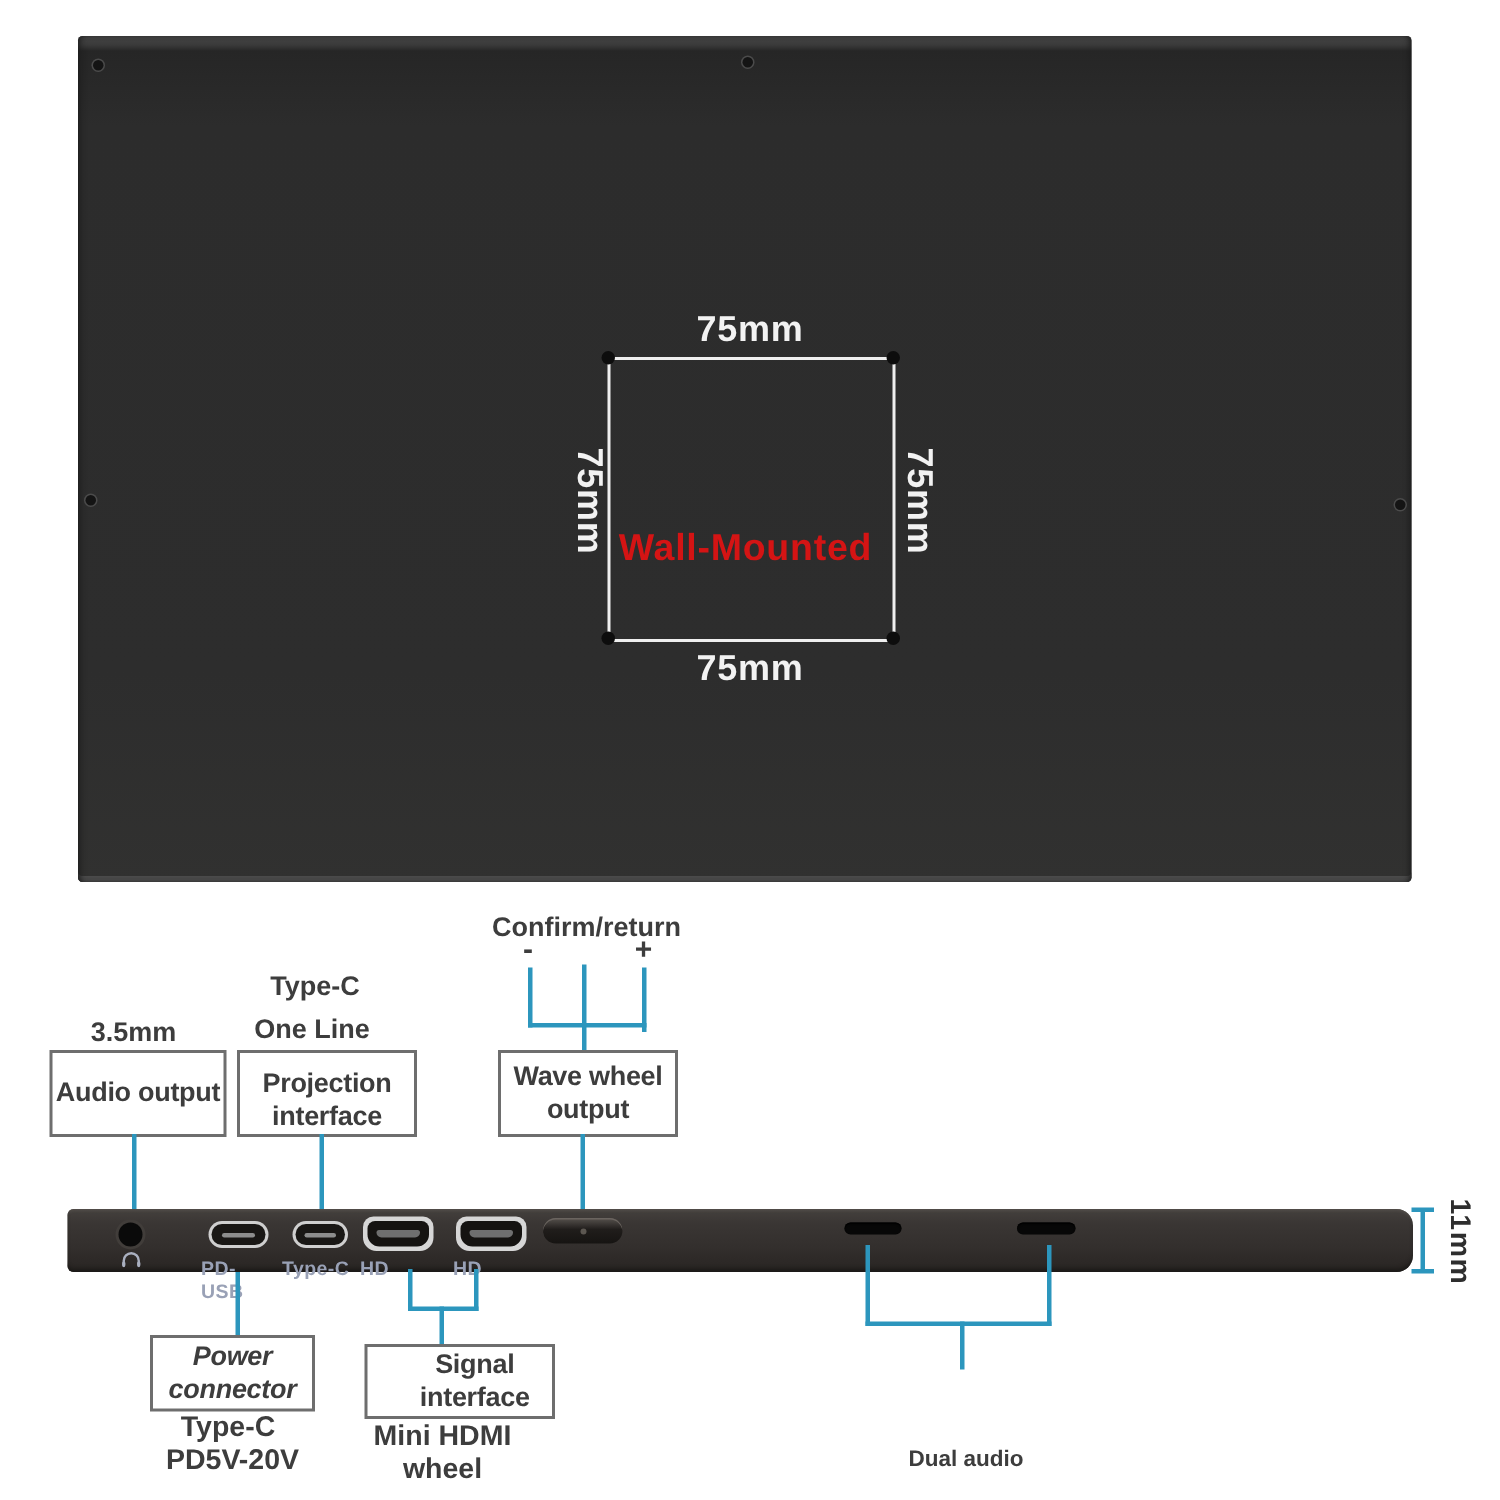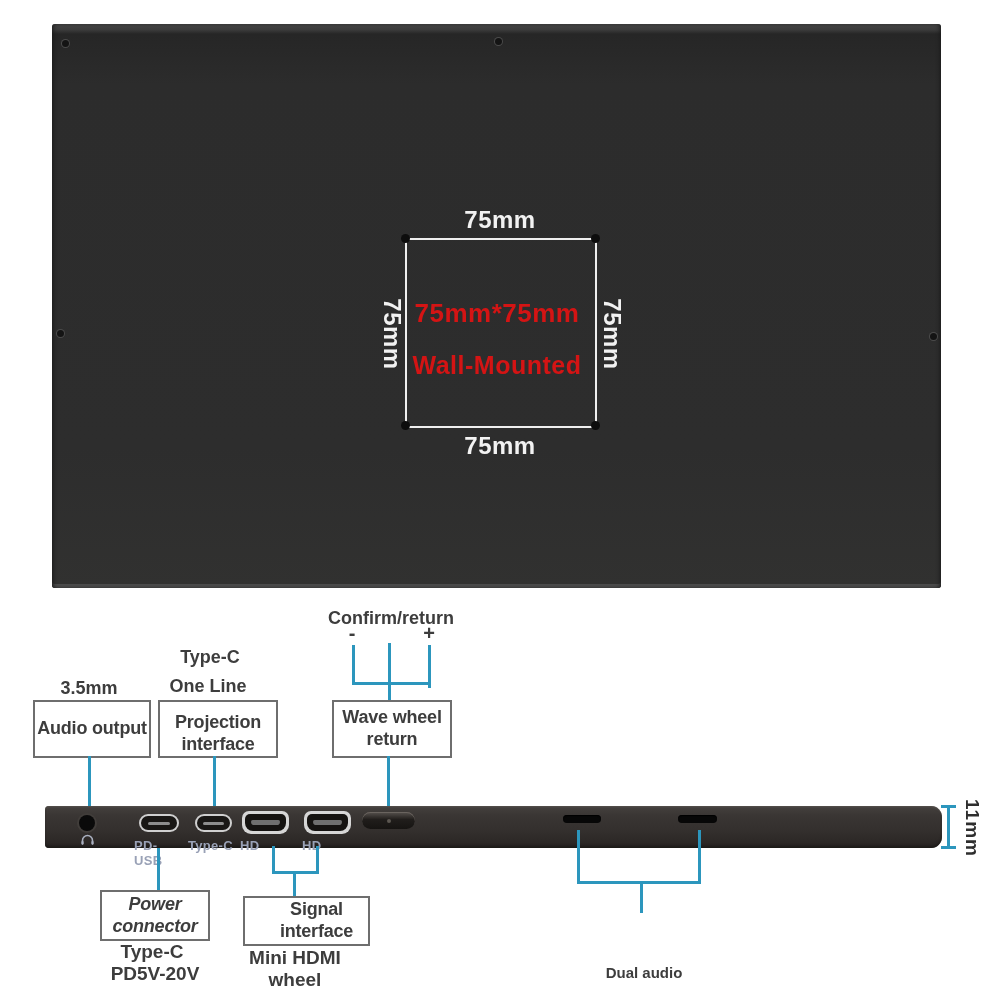--- a/index.html
+++ b/index.html
@@ -61,21 +61,20 @@
   <div class="abs vesa" style="left:405px;top:238px;width:188px;height:186px;"></div>
   <div class="abs hole" style="left:401px;top:234px;"></div>
   <div class="abs hole" style="left:591px;top:234px;"></div>
   <div class="abs hole" style="left:401px;top:421px;"></div>
   <div class="abs hole" style="left:591px;top:421px;"></div>
 
   <div class="abs wlbl" style="left:450px;top:206px;width:100px;">75mm</div>
   <div class="abs wlbl" style="left:450px;top:432px;width:100px;">75mm</div>
   <div class="abs wlbl rot90" style="left:352px;top:320px;width:80px;">75mm</div>
   <div class="abs wlbl rot90" style="left:572px;top:320px;width:80px;">75mm</div>
-  <div class="abs redlbl" style="left:397px;top:298px;width:200px;font-size:26px;">75mm*75mm</div>
   <div class="abs redlbl" style="left:377px;top:351px;width:240px;font-size:25px;">Wall-Mounted</div>
 
   <div class="abs lbl" style="left:39px;top:678px;width:100px;font-size:18px;">3.5mm</div>
   <div class="abs lbl" style="left:160px;top:647px;width:100px;font-size:18px;">Type-C</div>
   <div class="abs lbl" style="left:158px;top:676px;width:100px;font-size:18px;">One Line</div>
   <div class="abs lbl" style="left:311px;top:608px;width:160px;font-size:18px;">Confirm/return</div>
   <div class="abs lbl" style="left:344px;top:622px;width:16px;font-size:20px;">-</div>
   <div class="abs lbl" style="left:421px;top:622px;width:16px;font-size:20px;">+</div>
 
   <div class="abs vline" style="left:352px;top:645px;height:40px;"></div>
@@ -85,21 +84,21 @@
 
   <div class="abs cbox" style="left:33px;top:700px;width:114px;height:54px;">
     <span>Audio output</span>
   </div>
   <div class="abs cbox" style="left:158px;top:700px;width:116px;height:54px;justify-content:flex-end;">
     <span>Projection</span>
     <span>interface</span>
   </div>
   <div class="abs cbox" style="left:332px;top:700px;width:116px;height:54px;">
     <span>Wave wheel</span>
-    <span>return</span>
+    <span>output</span>
   </div>
 
   <div class="abs vline" style="left:88px;top:756px;height:58px;"></div>
   <div class="abs vline" style="left:213px;top:756px;height:54px;"></div>
   <div class="abs vline" style="left:387px;top:756px;height:51px;"></div>
 
   <div class="abs bar"></div>
 
   <div class="abs jack" style="left:79px;top:815px;"></div>
   <svg class="abs" style="left:80px;top:834px;" width="15" height="11" viewBox="0 0 15 11">

